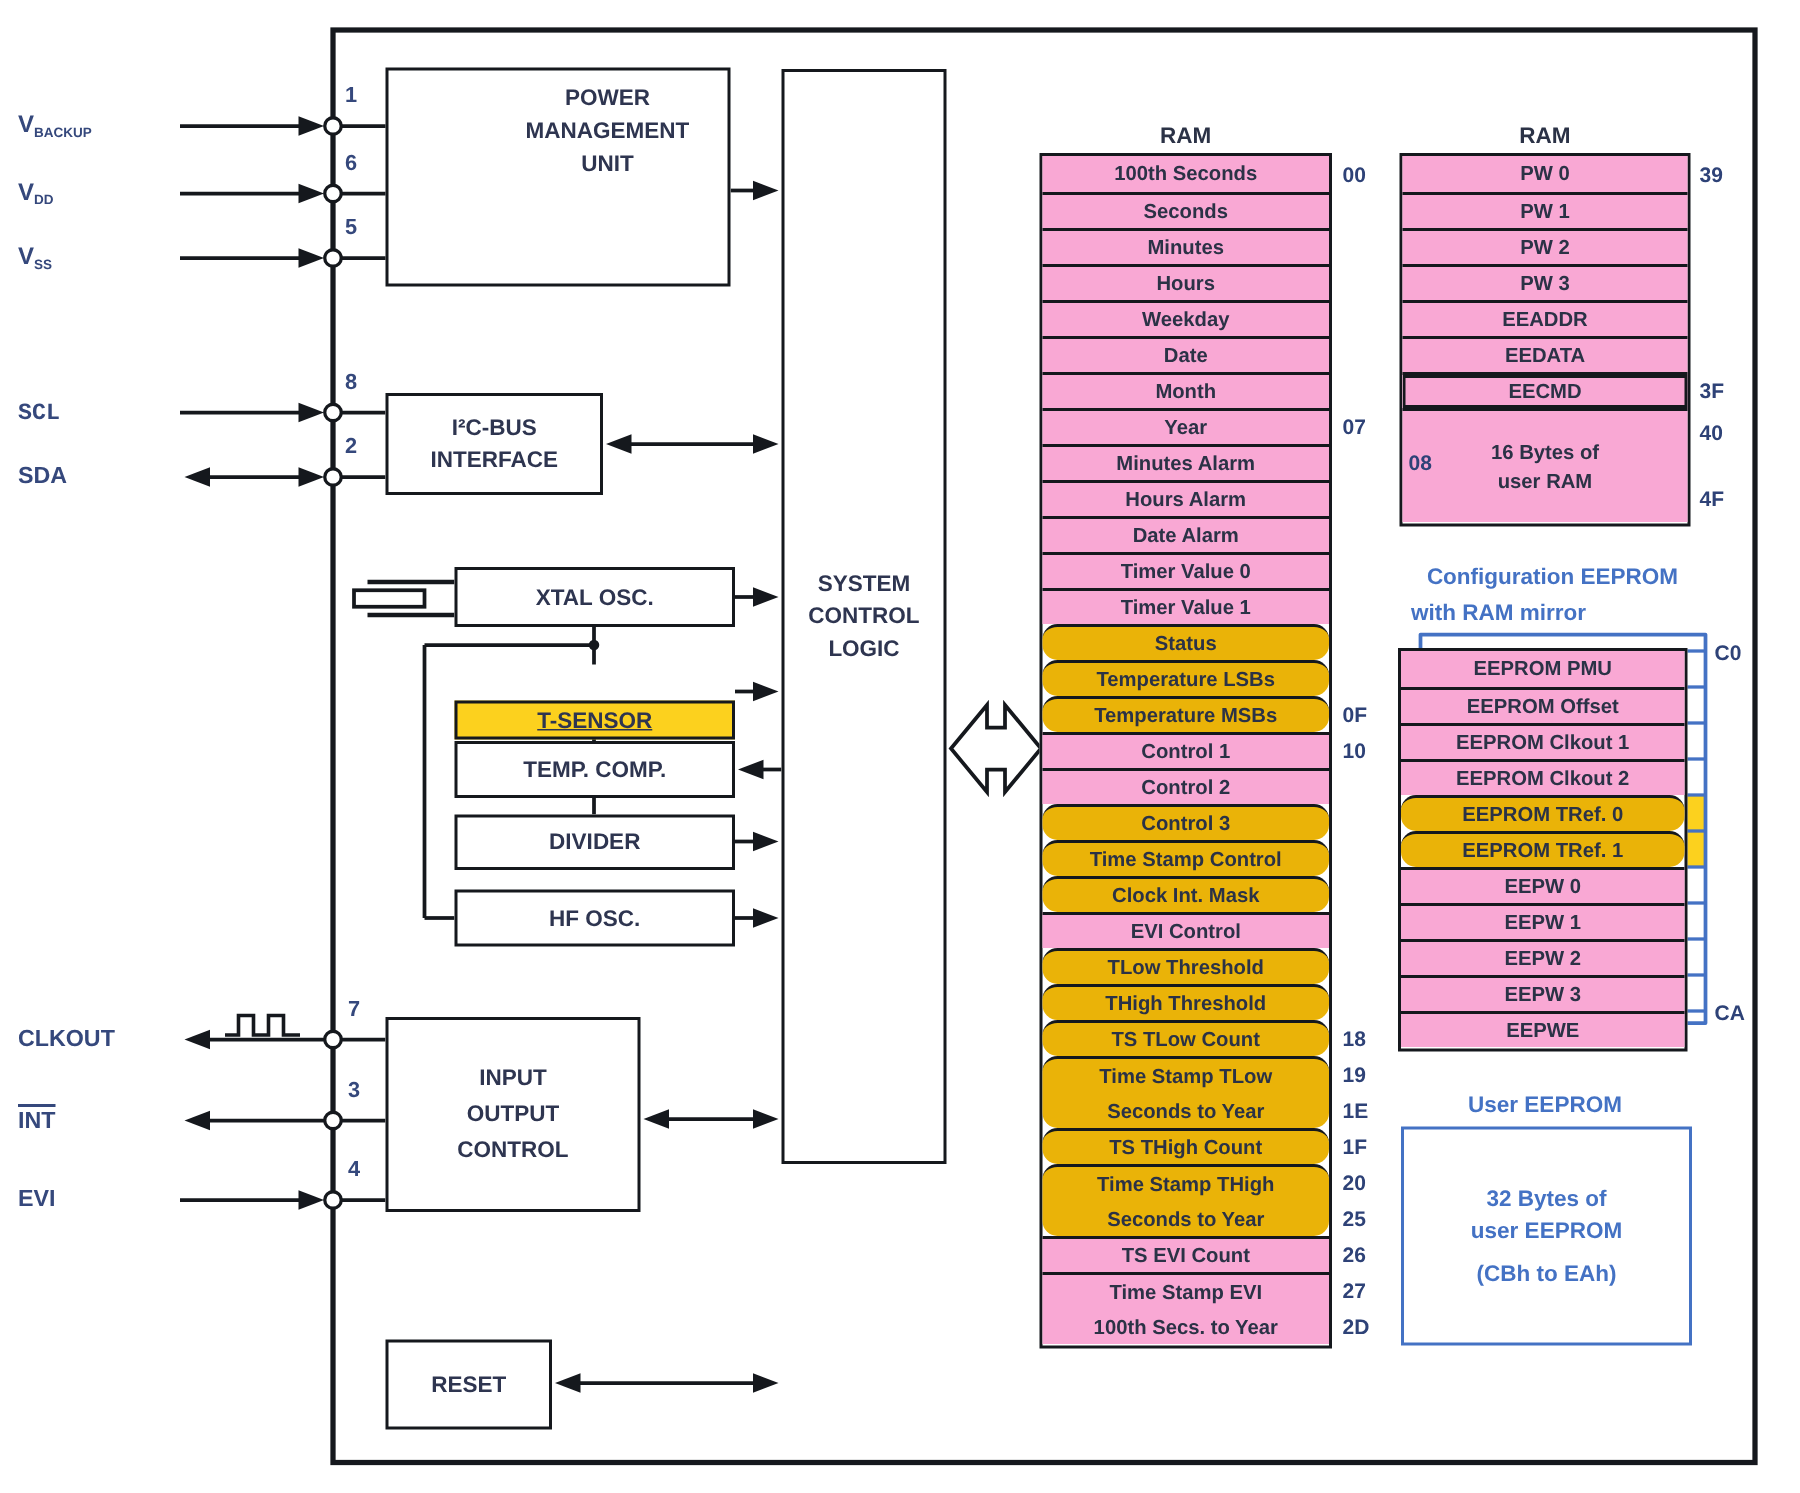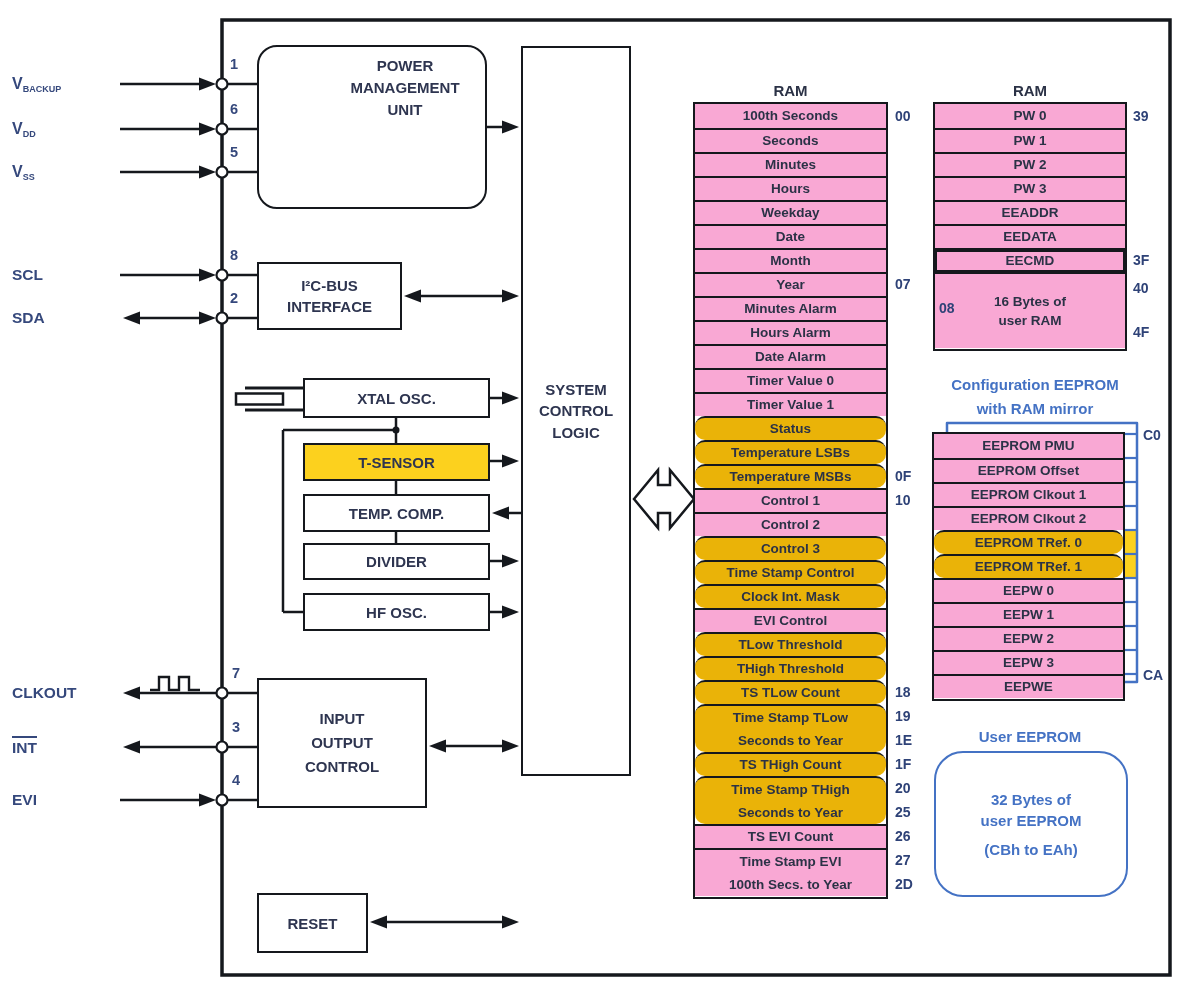--- a/index.html
+++ b/index.html
@@ -180,50 +180,50 @@
         <circle cx="222" cy="318" r="5.5"></circle>
         <circle cx="222" cy="693" r="5.5"></circle>
       <circle cx="222" cy="747" r="5.5"></circle>
         <circle cx="222" cy="800" r="5.5"></circle>
     </g>
   </svg>
 
   <div class="pinlabel" style="left:12px;top:73px;font-size:16px;"><span>V</span><sub>BACKUP</sub></div>
   <div class="pinlabel" style="left:12px;top:118px;font-size:16px;"><span>V</span><sub>DD</sub></div>
   <div class="pinlabel" style="left:12px;top:161px;font-size:16px;"><span>V</span><sub>SS</sub></div>
-  <div class="pinlabel" style="left:12px;top:264px;"><span>SCL</span></div>
+  <div class="pinlabel" style="left:12px;top:264px;font-family:Liberation Mono, monospace;"><span>SCL</span></div>
   <div class="pinlabel" style="left:12px;top:307px;"><span>SDA</span></div>
   <div class="pinlabel" style="left:12px;top:682px;"><span>CLKOUT</span></div>
   <div class="pinlabel" style="left:12px;top:736px;"><span class="ovl">INT</span></div>
   <div class="pinlabel" style="left:12px;top:789px;"><span>EVI</span></div>
 
   <div class="pinnum" style="left:230px;top:53px;">1</div>
   <div class="pinnum" style="left:230px;top:98px;">6</div>
   <div class="pinnum" style="left:230px;top:141px;">5</div>
   <div class="pinnum" style="left:230px;top:244px;">8</div>
   <div class="pinnum" style="left:230px;top:287px;">2</div>
   <div class="pinnum" style="left:232px;top:662px;">7</div>
   <div class="pinnum" style="left:232px;top:716px;">3</div>
   <div class="pinnum" style="left:232px;top:769px;">4</div>
 
-  <div class="block" style="left:257px;top:45px;width:230px;height:164px;border-radius:20px;">
+  <div class="block" style="left:257px;top:45px;width:230px;height:146px;">
     <div class="pmu-text">
       <span>POWER</span>
         <span>MANAGEMENT</span>
         <span>UNIT</span>
     </div>
   </div>
   <div class="block" style="left:257px;top:262px;width:145px;height:68px;">
     <span>I²C-BUS</span>
       <span>INTERFACE</span>
   </div>
   <div class="block" style="left:303px;top:378px;width:187px;height:40px;">
     <span>XTAL OSC.</span>
   </div>
-  <div class="block yellow" style="left:303px;top:443px;width:187px;height:38px;">
+  <div class="block yellow" style="left:303px;top:467px;width:187px;height:26px;text-decoration:underline;">
     <span>T-SENSOR</span>
   </div>
   <div class="block" style="left:303px;top:494px;width:187px;height:38px;">
     <span>TEMP. COMP.</span>
   </div>
   <div class="block" style="left:303px;top:543px;width:187px;height:37px;">
     <span>DIVIDER</span>
   </div>
   <div class="block" style="left:303px;top:593px;width:187px;height:38px;">
     <span>HF OSC.</span>
@@ -362,21 +362,21 @@
       <div class="cell emph">
         <span>EECMD</span>
       </div>
       <div class="cell tall">
         <span>16 Bytes of</span>
         <span>user RAM</span>
       </div>
     </div>
 
   <div class="btitle" style="left:930px;top:374px;width:210px;">Configuration EEPROM</div>
-  <div class="btitle" style="left:930px;top:398px;width:210px;">with RAM mirror</div>
+  <div class="btitle" style="left:894px;top:398px;width:210px;">with RAM mirror</div>
   <div class="regtable" id="config-table" style="left:932px;top:431.5px;width:193px;height:269px;">
       <div class="cell">
         <span>EEPROM PMU</span>
       </div>
       <div class="cell">
         <span>EEPROM Offset</span>
       </div>
       <div class="cell">
         <span>EEPROM Clkout 1</span>
       </div>
@@ -402,21 +402,21 @@
         <span>EEPW 3</span>
       </div>
       <div class="cell">
         <span>EEPWE</span>
       </div>
     </div>
   <div class="addr" style="left:1143px;top:425px;">C0</div>
   <div class="addr" style="left:1143px;top:665px;">CA</div>
 
   <div class="btitle" style="left:933px;top:726px;width:194px;">User EEPROM</div>
-  <div class="bluebox" style="left:934px;top:751px;width:194px;height:146px;border-radius:29px;">
+  <div class="bluebox" style="left:934px;top:751px;width:194px;height:146px;">
     <span>32 Bytes of</span>
     <span>user EEPROM</span>
     <div class="gap"></div>
     <span>(CBh to EAh)</span>
   </div>
 
   <div id="addr-layer" class="abs" style="left:0;top:0;width:0;height:0;">
       <div class="addr" style="left: 895px; top: 106px;">00</div>
       <div class="addr" style="left: 895px; top: 274px;">07</div>
       <div class="addr" style="left: 895px; top: 298px; margin-left: 44px;">08</div>

